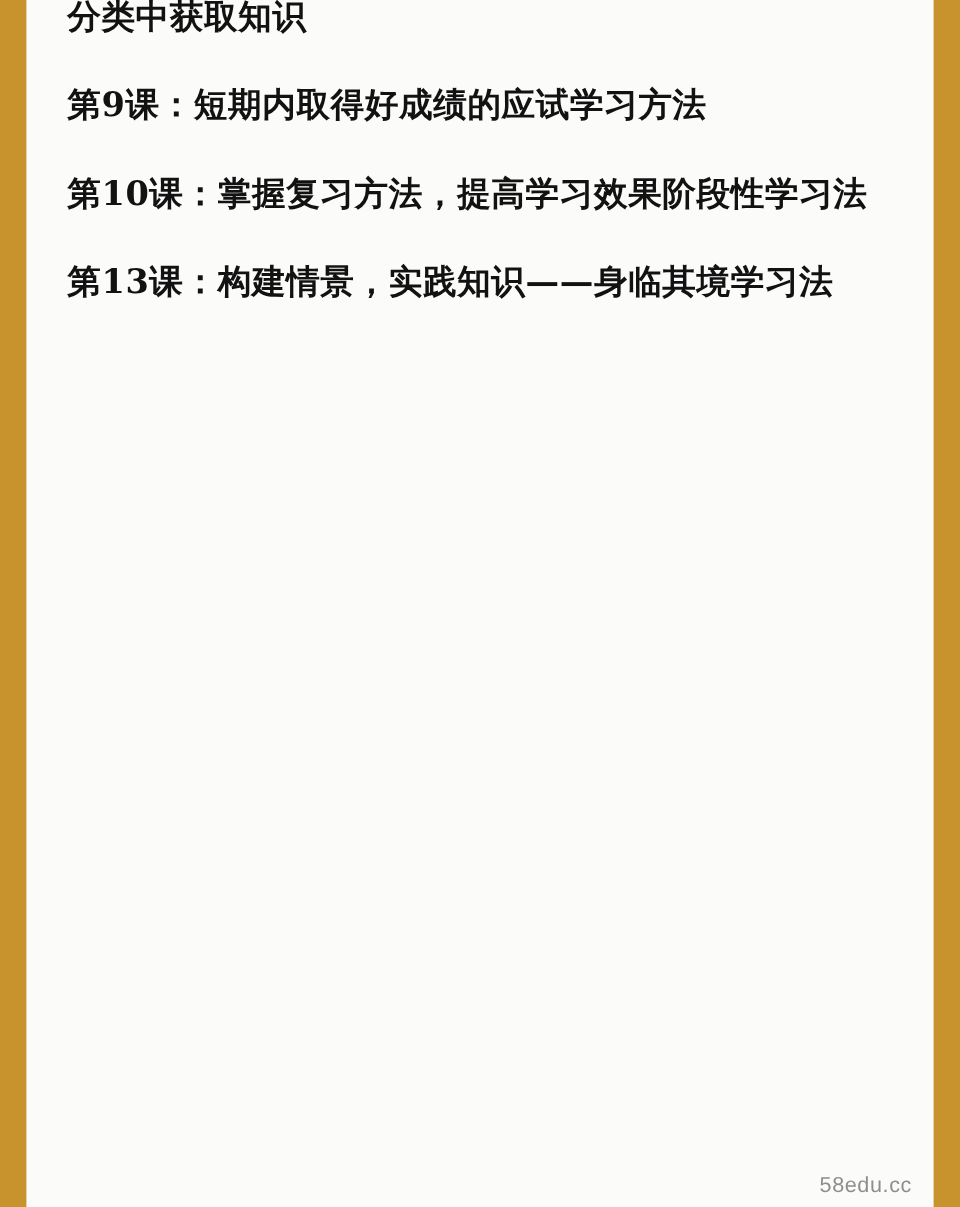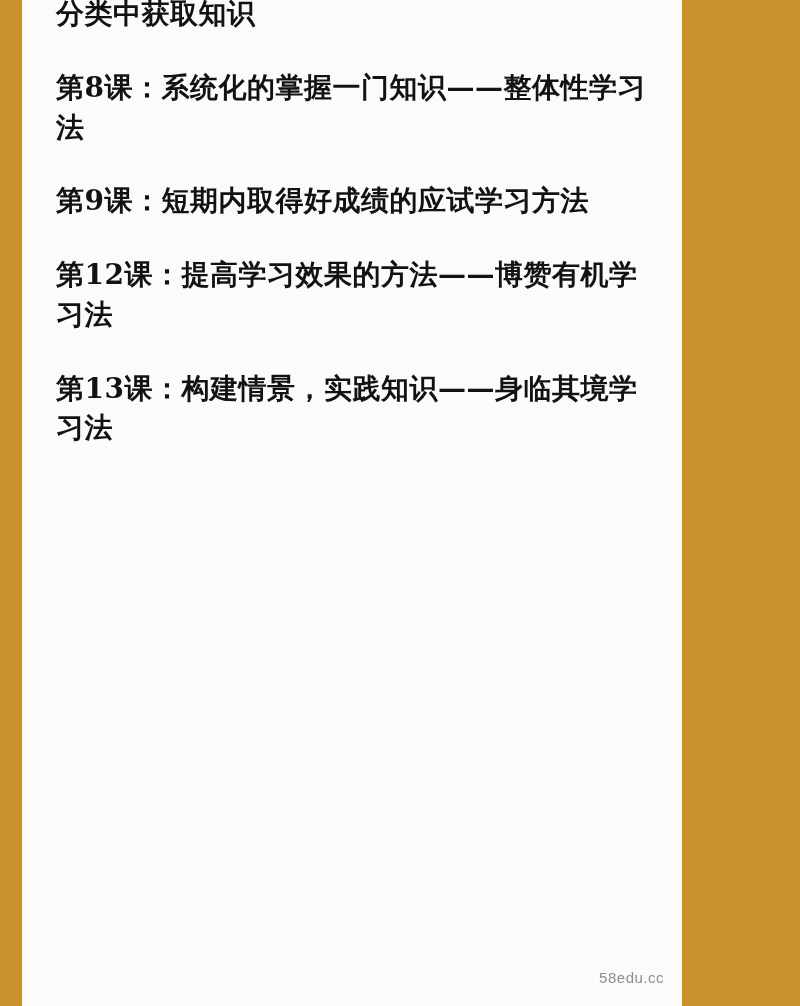--- a/index.html
+++ b/index.html
@@ -10,21 +10,21 @@
     width: 800px;
     height: 1006px;
     background: #c8922c;
     font-family: "DejaVu Serif", "Liberation Serif", serif;
     overflow: hidden;
   }
   .page {
     position: absolute;
     left: 22px;
     top: 0;
-    width: 660px;
+    width: 756px;
     height: 1006px;
     background: #fbfbf9;
     box-sizing: border-box;
     padding: 0 34px;
     overflow: hidden;
   }
   .border-left, .border-right {
     position: absolute;
     top: 0;
     width: 22px;
@@ -47,36 +47,35 @@
   }
   .para.first {
     margin-top: -6px;
   }
   .para.tight {
     margin-bottom: 32px;
   }
   .watermark {
     position: absolute;
     right: 18px;
-    bottom: 20px;
+    bottom: 8px;
     font-family: "Liberation Sans", sans-serif;
-    font-size: 15px;
+    font-size: 18px;
     color: #8e8e8e;
     font-weight: normal;
     letter-spacing: 0.5px;
   }
 </style>
 </head>
 <body>
 
 <div class="border-left"></div>
 <div class="border-right"></div>
 
 <div class="page">
 
   <p class="line para first">分类中获取知识</p>
-  <p class="line para">第8课：系统化的掌握一门知识——整体性学习法</p>
   <p class="line para">第9课：短期内取得好成绩的应试学习方法</p>
-  <p class="line para">第12课：提高学习效果的方法——博赞有机学习法</p>
+  <p class="line para">第10课：掌握复习方法，提高学习效果阶段性学习法</p>
   <p class="line para tight">第13课：构建情景，实践知识——身临其境学习法</p>
 
   <div class="watermark">58edu.cc</div>
 </div>
 
 </body></html>

